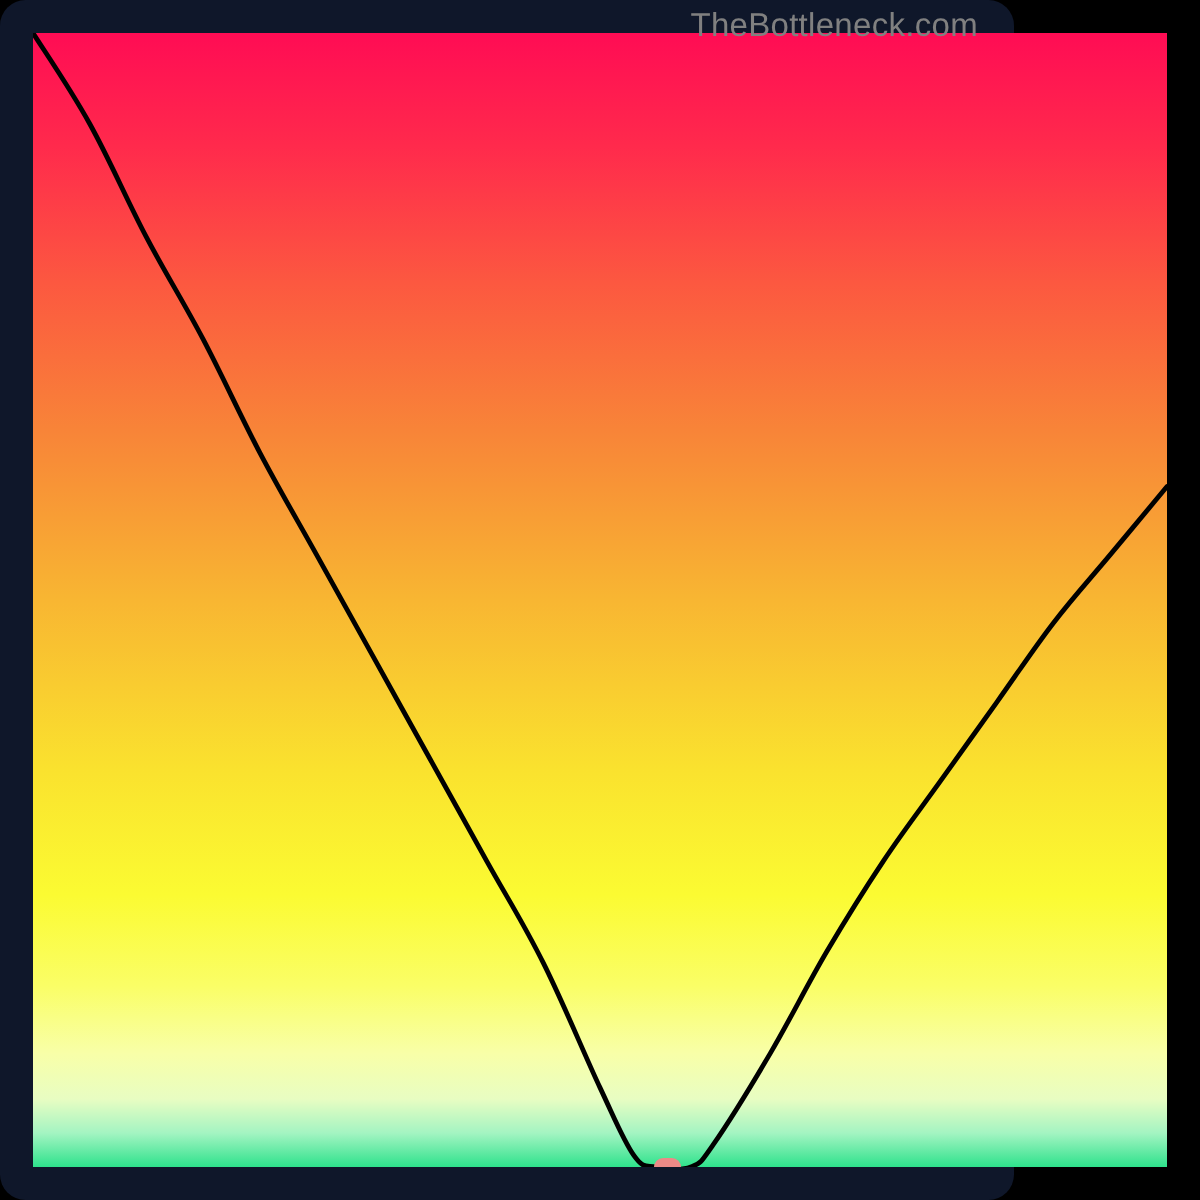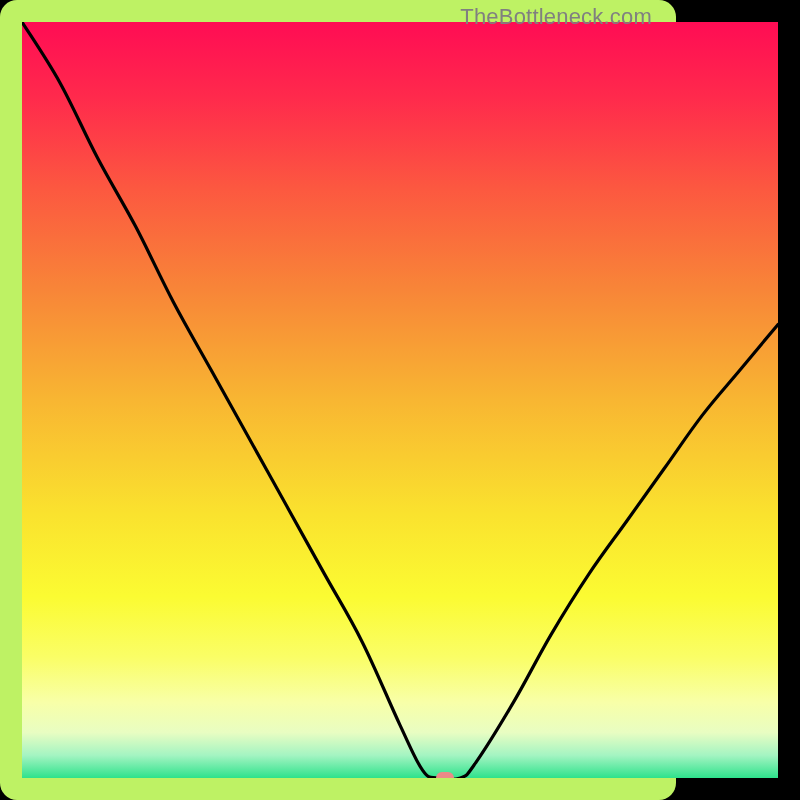--- a/index.html
+++ b/index.html
@@ -10,21 +10,21 @@
     background: #000;
     position: relative;
     font-family: Arial, sans-serif;
   }
   .frame {
     position: absolute;
     top: 0;
     left: 0;
     width: 676px;
     height: 800px;
-    background: #bef264;
+    background: #0f172a;
     border-radius: 17px;
   }
   .plot-area {
     position: absolute;
     top: 22px;
     left: 22px;
     width: 756px;
     height: 756px;
     overflow: hidden;
   }

